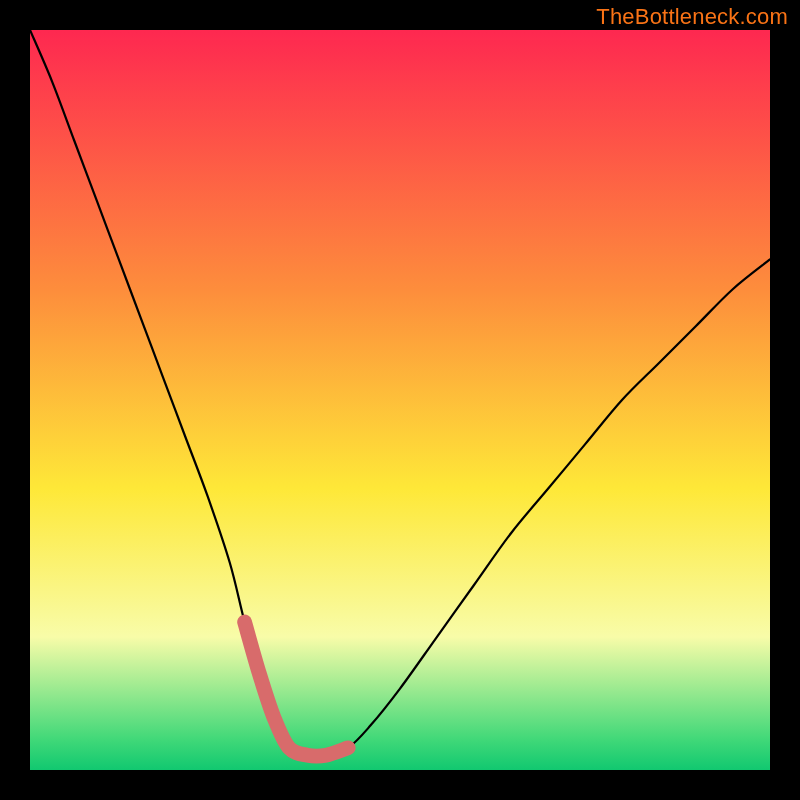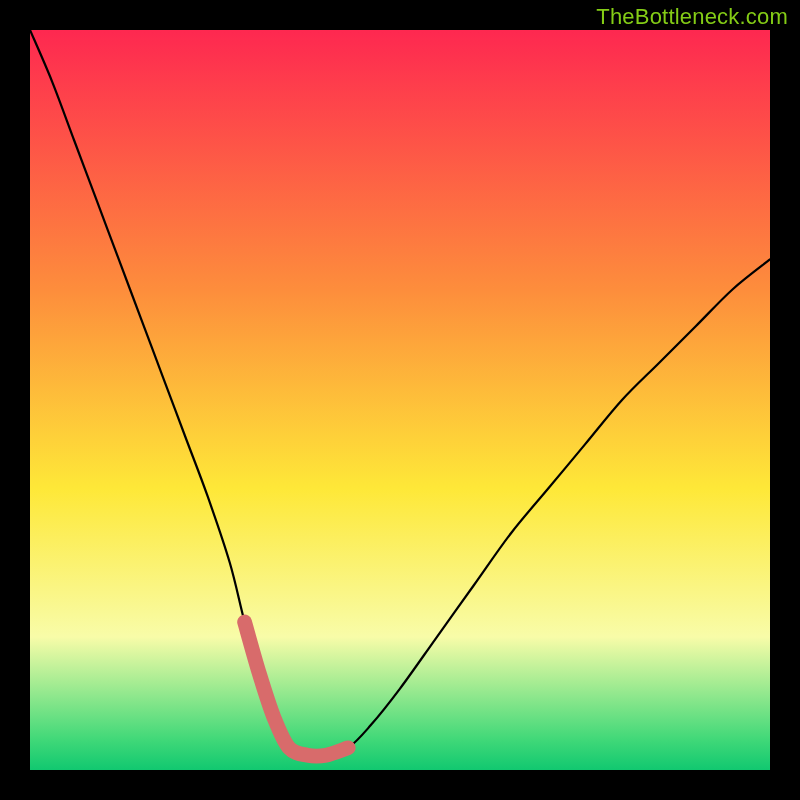--- a/index.html
+++ b/index.html
@@ -16,21 +16,21 @@
     left: 0;
     top: 0;
     width: 800px;
     height: 800px;
     background: #000;
   }
   .watermark {
     position: absolute;
     top: 4px;
     right: 12px;
-    color: #84cc16;
+    color: #f97316;
     font-size: 22px;
     letter-spacing: 0.2px;
     z-index: 10;
     margin-left: 20px;
   }
   .plot {
     position: absolute;
     left: 30px;
     top: 30px;
     width: 740px;

